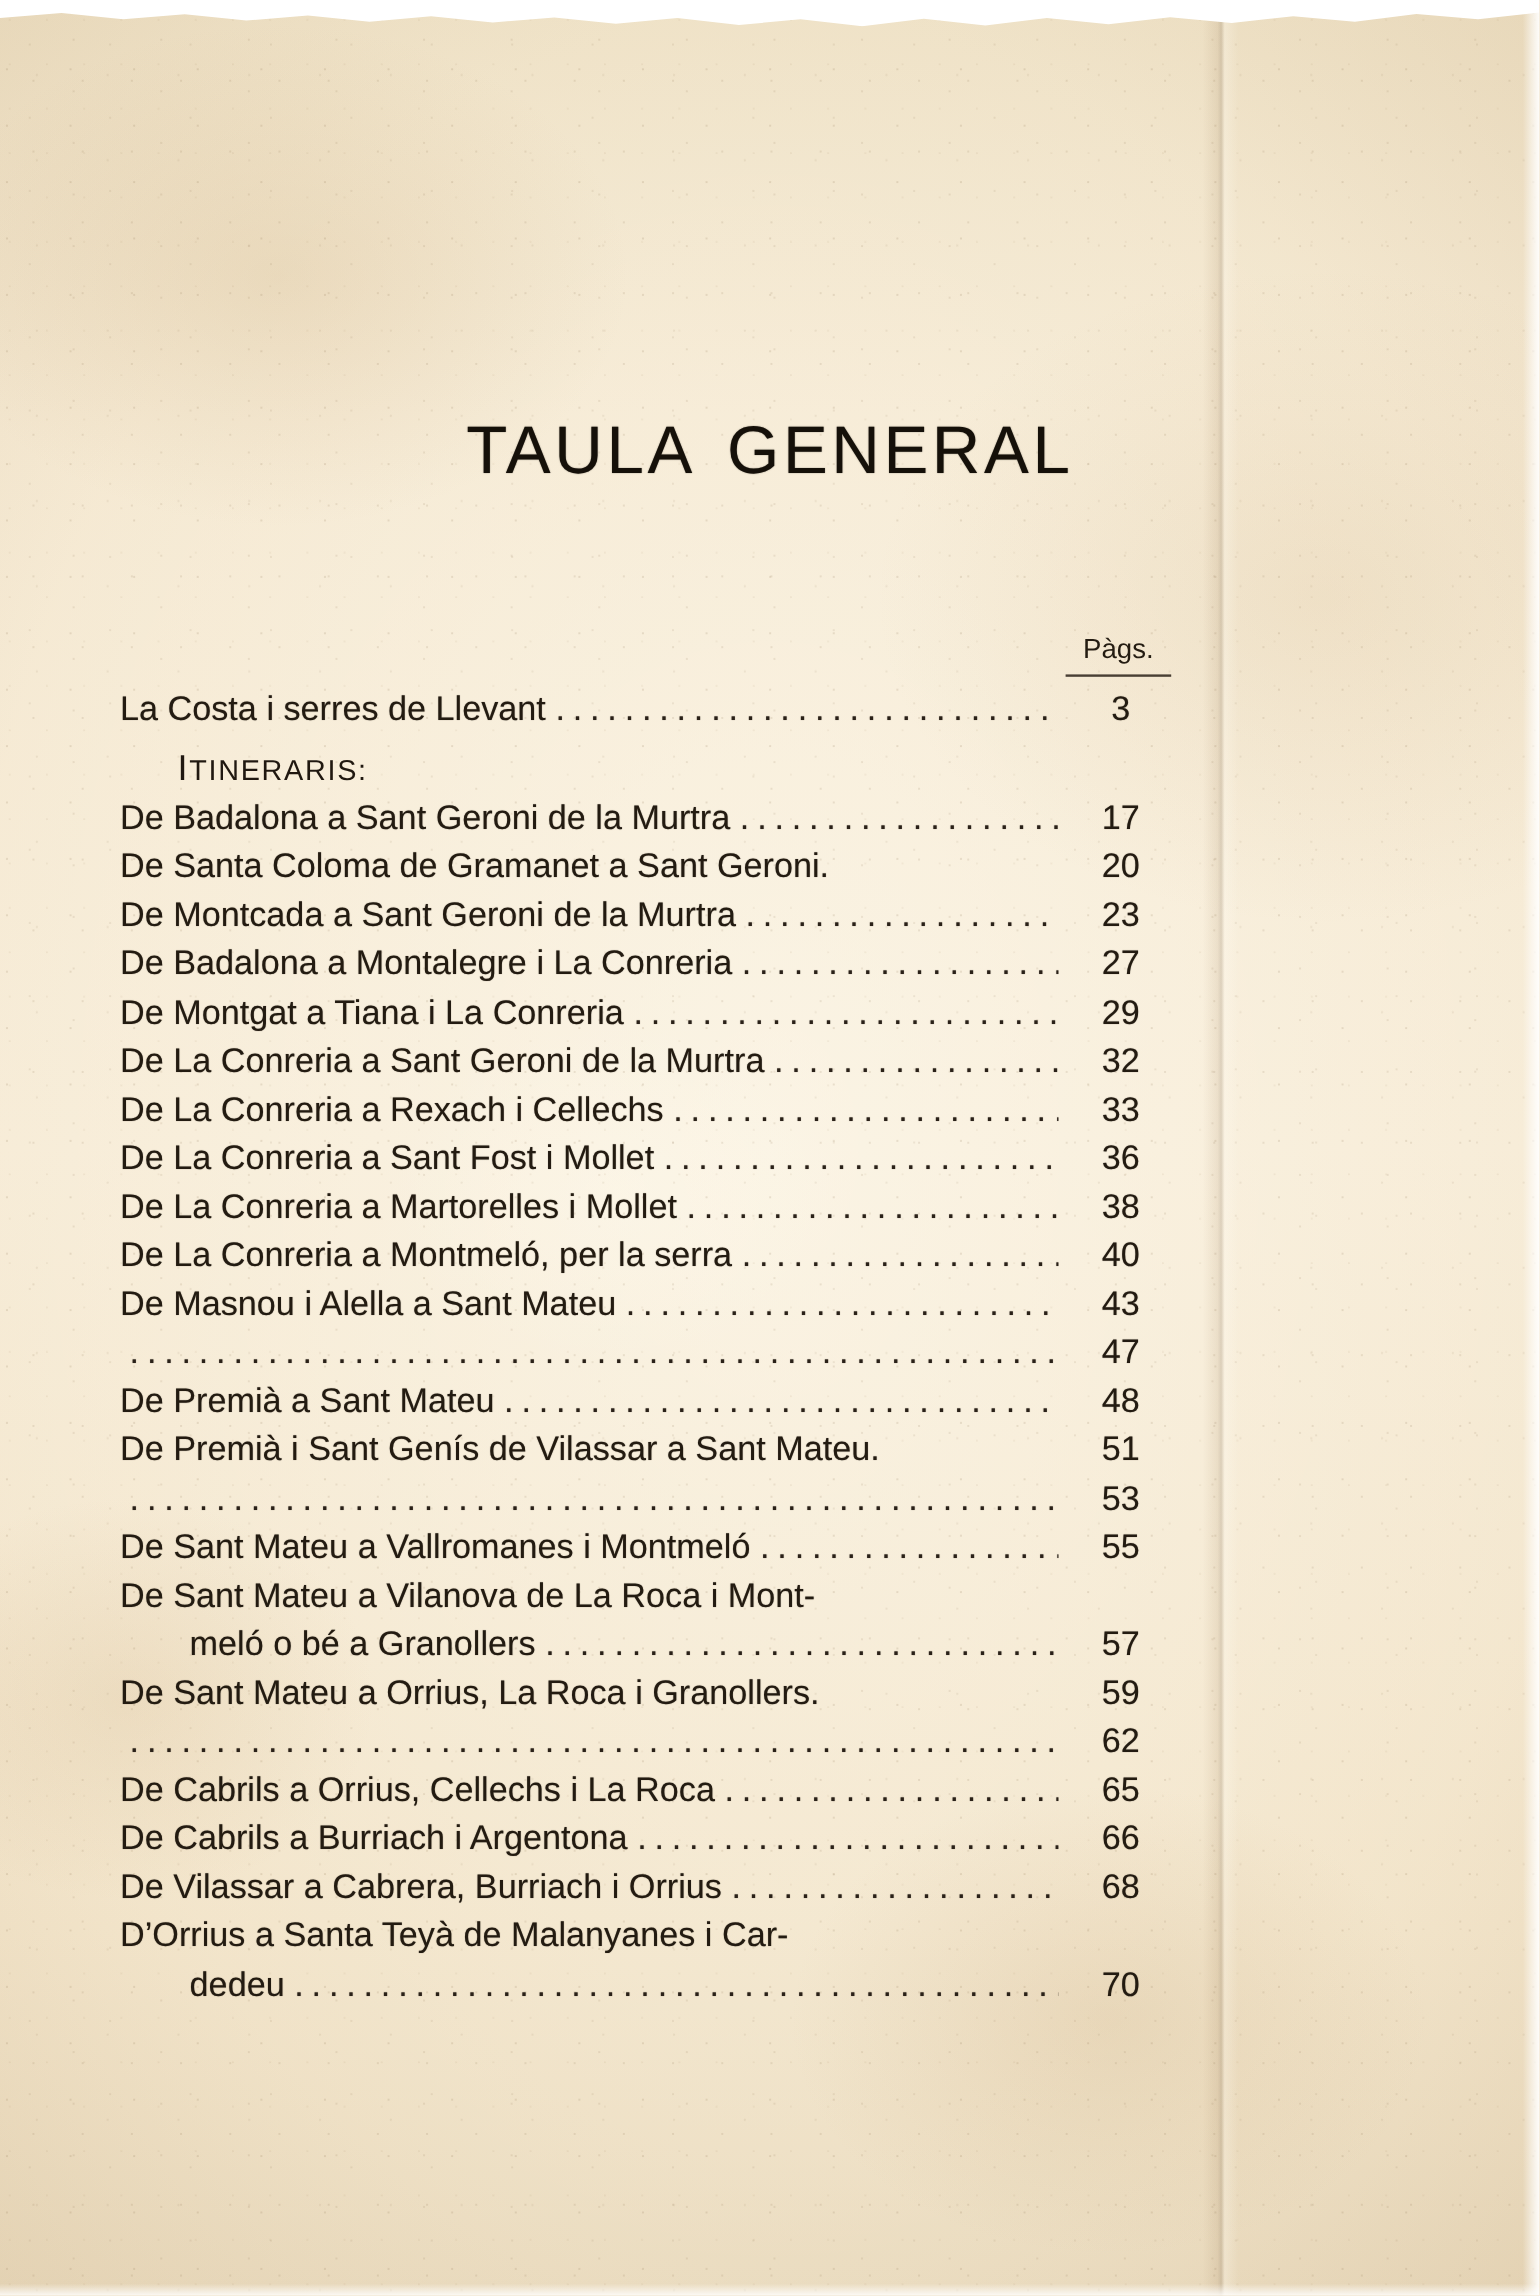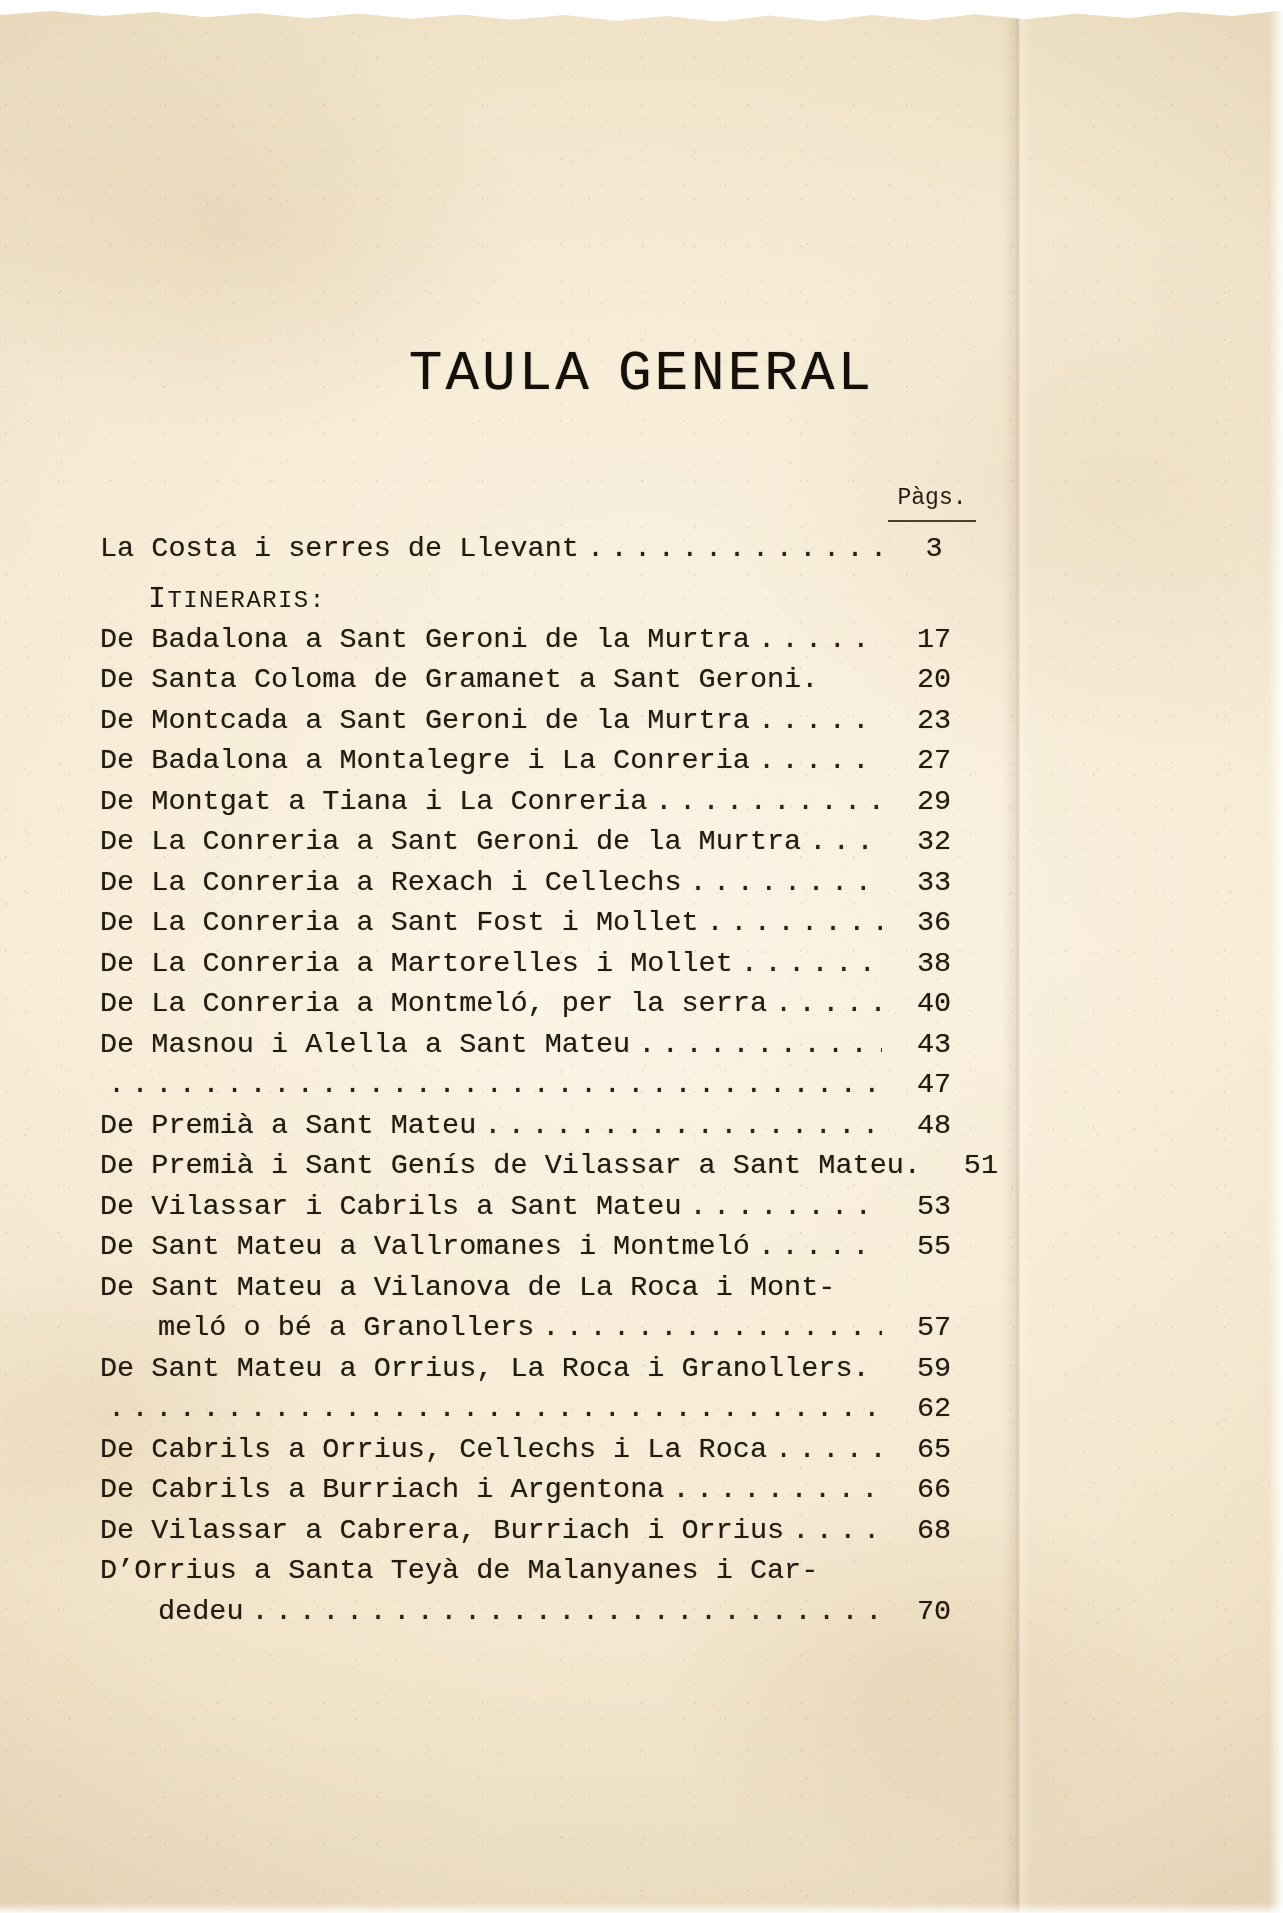--- a/index.html
+++ b/index.html
@@ -17,21 +17,21 @@
     background-image:
       
       radial-gradient(ellipse 420px 300px at 18% 12%, rgba(196,162,112,0.20), rgba(196,162,112,0) 70%),
       radial-gradient(ellipse 520px 380px at 86% 26%, rgba(200,168,118,0.17), rgba(200,168,118,0) 72%),
       radial-gradient(ellipse 380px 280px at 72% 88%, rgba(190,155,105,0.18), rgba(190,155,105,0) 70%),
       radial-gradient(ellipse 300px 240px at 8% 74%, rgba(193,158,108,0.16), rgba(193,158,108,0) 70%),
       radial-gradient(ellipse 260px 200px at 40% 52%, rgba(255,250,238,0.35), rgba(255,250,238,0) 72%),
       
       radial-gradient(ellipse 125% 118% at 50% 50%, rgba(255,252,242,0.55) 0%, rgba(255,252,242,0.10) 42%, rgba(176,140,92,0.26) 80%, rgba(150,115,70,0.46) 100%),
       linear-gradient(180deg, #eddfc2 0%, #f4e7cf 18%, #f6ead4 50%, #f1e2c6 84%, #e8d8ba 100%);
-    font-family: Liberation Mono, monospace;
+    font-family: Liberation Sans, sans-serif;
     color: #241c12;
   }
 
   
   #grain {
     position: absolute;
     inset: 0;
     pointer-events: none;
     opacity: 0.5;
     background-image:
@@ -103,21 +103,21 @@
     letter-spacing: 3px;
     font-weight: 400;
     color: #151009;
     text-shadow: 0 0 1.1px rgba(20,14,6,0.55);
   }
   .title .gap { display: inline-block; width: 26px; }
 
   
   .toc {
     position: absolute;
-    top: 485px;
+    top: 527px;
     left: 100px;
     width: 880px;
   }
 
   .pags-head {
     position: relative;
     height: 44px;
   }
   .pags-label {
     position: absolute;
@@ -275,21 +275,20 @@
             <span class="text">De Premià a Sant Mateu</span>
             <span class="leader">................................................................</span>
             <span class="page">48</span>
           </div>
           <div class="row no-leader">
             <span class="text">De Premià i Sant Genís de Vilassar a Sant Mateu.</span>
             <span class="leader">................................................................</span>
             <span class="page">51</span>
           </div>
           <div class="row">
-            <span class="text">De Vilassar i Cabrils a Sant Mateu</span>
             <span class="leader">................................................................</span>
             <span class="page">53</span>
           </div>
           <div class="row">
             <span class="text">De Sant Mateu a Vallromanes i Montmeló</span>
             <span class="leader">................................................................</span>
             <span class="page">55</span>
           </div>
           <div class="row no-leader">
             <span class="text">De Sant Mateu a Vilanova de La Roca i Mont-</span>

